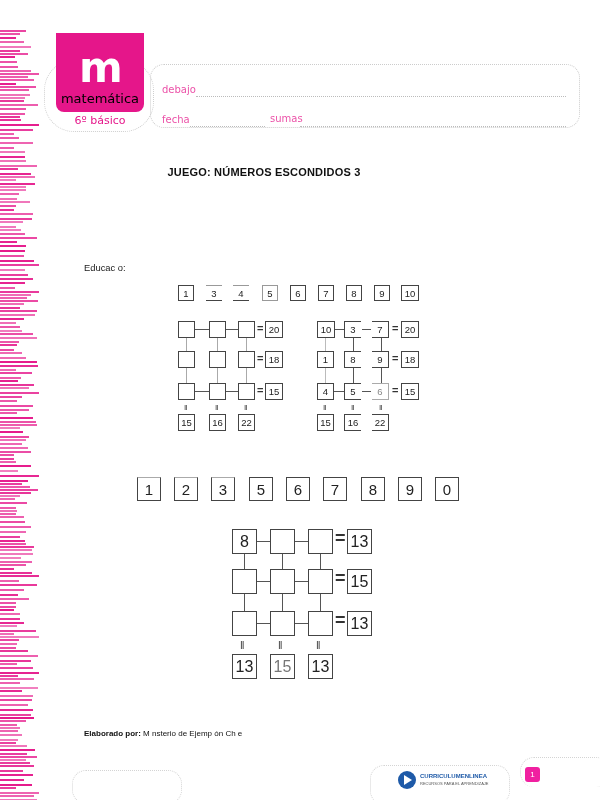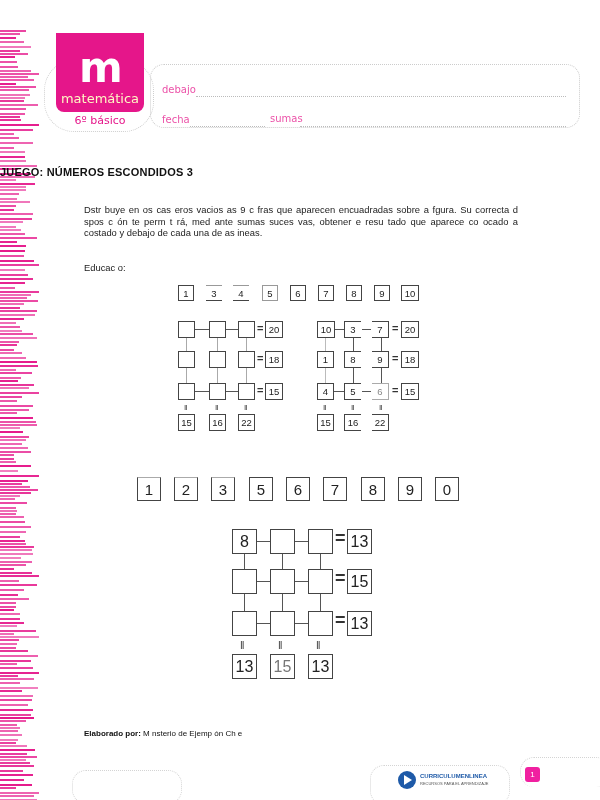--- a/index.html
+++ b/index.html
@@ -6,30 +6,30 @@
   html, body { width:600px; height:800px; background:#ffffff; overflow:hidden; }
   body { position:relative; font-family:"Liberation Sans", sans-serif; color:#111; }
 
   
   .stripes { position:absolute; left:0; top:30px; width:42px; height:770px; overflow:hidden; }
   .stripes i { position:absolute; left:0; height:2px; background:#e5188b; display:block; }
 
   
   .logo { position:absolute; left:56px; top:33px; width:88px; height:79px; background:#e5168a; border-radius:0 0 8px 8px; }
   .logo .m { position:absolute; left:0; right:0; top:14px; text-align:center; color:#fff; font-family:"DejaVu Sans", sans-serif; font-weight:bold; font-size:42px; line-height:42px; letter-spacing:-2px; }
-  .logo .sub { position:absolute; left:0; right:0; top:58px; text-align:center; color:#fef9c3; font-family:"DejaVu Sans", sans-serif; font-size:13px; line-height:16px; }
+  .logo .sub { position:absolute; left:0; right:0; top:58px; text-align:center; color:#000000; font-family:"DejaVu Sans", sans-serif; font-size:13px; line-height:16px; }
   .grade { position:absolute; left:56px; top:114px; width:88px; text-align:center; color:#e5168a; font-family:"DejaVu Sans", sans-serif; font-size:11px; }
   .logo-ring { position:absolute; left:44px; top:60px; width:110px; height:72px; border:1px dotted #cfcfcf; border-radius:30px; }
 
   
   .hdr-box { position:absolute; left:150px; top:64px; width:430px; height:64px; border:1px dotted #cccccc; border-radius:14px; }
   .hdr-label { position:absolute; color:#e5168a; font-family:"DejaVu Sans", sans-serif; font-size:10px; opacity:0.75; }
   .hdr-line { position:absolute; height:0; border-top:1px dotted #bbbbbb; }
 
-  .title { position:absolute; left:0; width:528px; top:166px; text-align:left; font-weight:bold; font-size:11px; letter-spacing:0.2px; }
+  .title { position:absolute; left:0; width:528px; top:166px; text-align:center; font-weight:bold; font-size:11px; letter-spacing:0.2px; }
   .para { position:absolute; left:84px; top:204px; width:434px; font-size:9.4px; line-height:11.5px; text-align:justify; color:#222; }
   .para p { margin:0; }
   .example-label { position:absolute; left:84px; top:262px; font-size:9.4px; color:#222; }
 
   .nbox { position:absolute; border:1.3px solid #444; background:#fff; display:flex; align-items:center; justify-content:center; color:#222; }
   .sm { width:16px; height:16px; font-size:9.5px; }
   .lg { width:24px; height:24px; font-size:15px; }
   .cell-sm { width:17px; height:17px; font-size:9.5px; }
   .cell-lg { width:25px; height:25px; font-size:16px; }
   .hline { position:absolute; height:1.4px; background:#555; }
@@ -263,21 +263,20 @@
 <div class="hdr-label" style="left:162px; top:84px;">debajo</div>
 <div class="hdr-line" style="left:196px; top:96px; width:370px;"></div>
 <div class="hdr-label" style="left:162px; top:114px;">fecha</div>
 <div class="hdr-line" style="left:190px; top:126px; width:75px;"></div>
 <div class="hdr-label" style="left:270px; top:113px;">sumas</div>
 <div class="hdr-line" style="left:300px; top:126px; width:266px;"></div>
 
 <div class="title">JUEGO: NÚMEROS ESCONDIDOS 3</div>
 
 <div class="para">
-  <p>Dstr buye en  os cas  eros vacios  as 9 c fras que aparecen encuadradas sobre  a  fgura. Su correcta  d spos c ón  te  perm t rá,  med ante  sumas  suces vas,  obtener e   resu tado  que  aparece co ocado a costado y debajo de cada una de  as  ineas.</p>
 </div>
 <div class="example-label">Educac o:</div>
 
 <div>
   <div class="nbox sm" style="left:178px; top:285px;">1</div>
   <div class="nbox sm" style="left:206px; top:285px; border-left:none; border-right:none; border-top-color:#999;">3</div>
   <div class="nbox sm" style="left:233px; top:285px; border-left:none; border-right:none; border-top-color:#999;">4</div>
   <div class="nbox sm" style="left:262px; top:285px; border-color:#999;">5</div>
   <div class="nbox sm" style="left:290px; top:285px;">6</div>
   <div class="nbox sm" style="left:318px; top:285px;">7</div>

